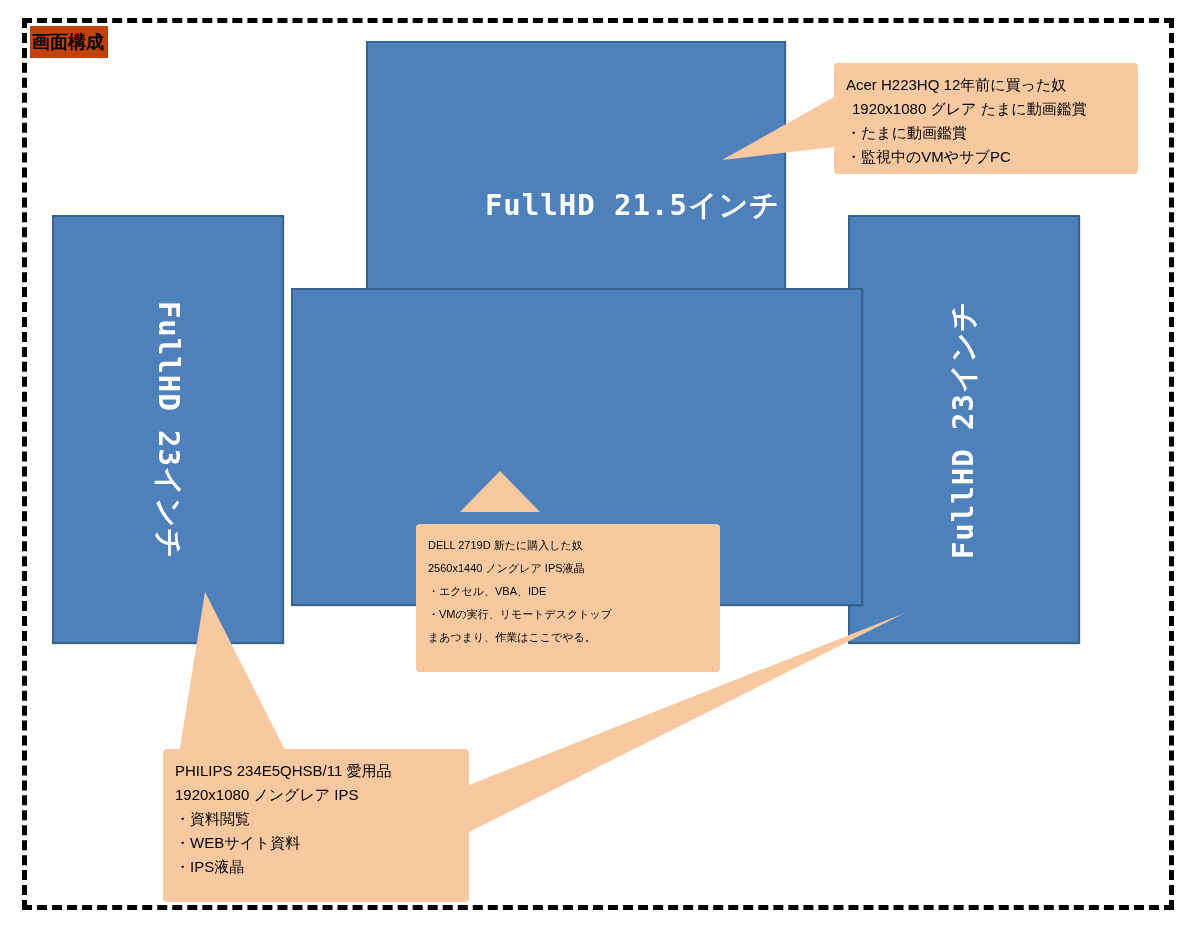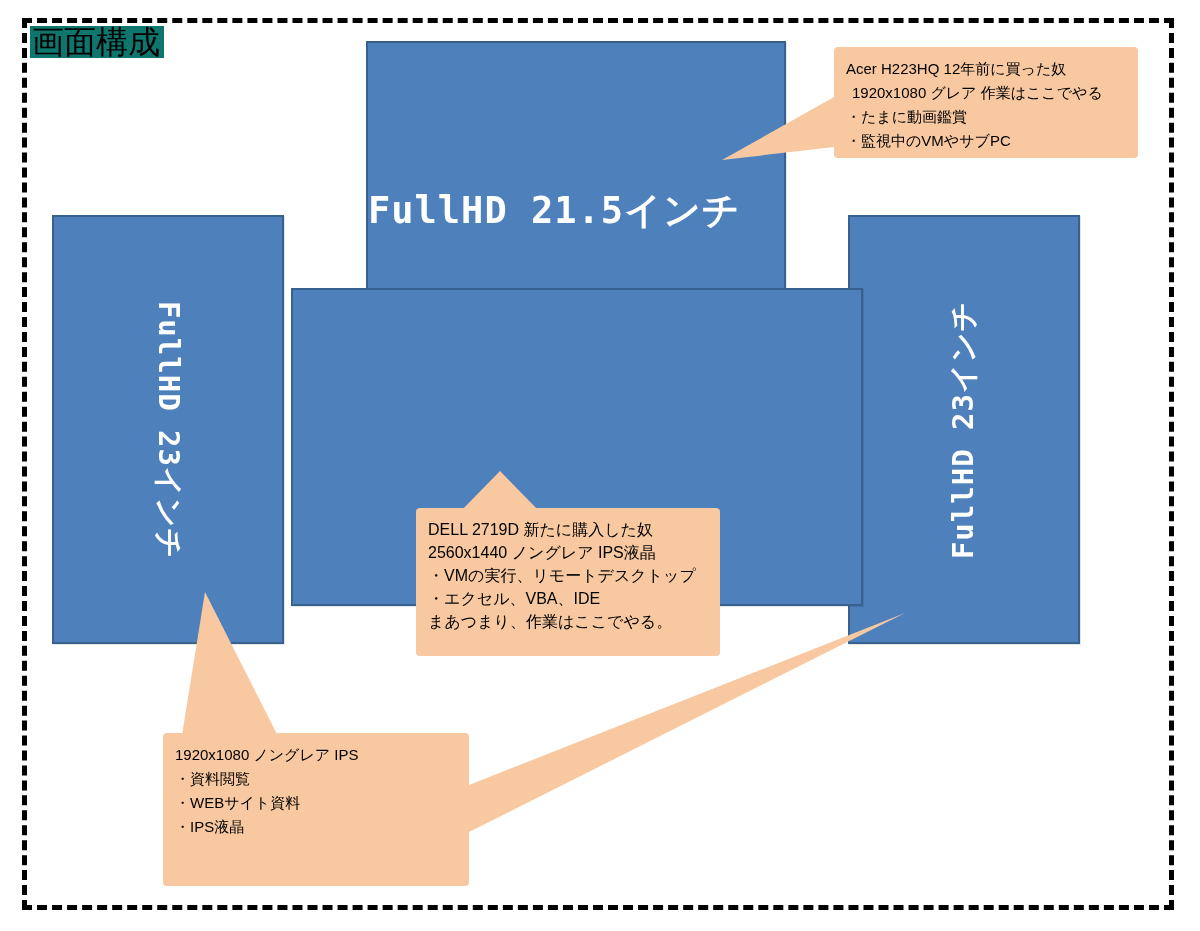--- a/index.html
+++ b/index.html
@@ -27,26 +27,27 @@
     height: 892px;
     border: 5px dashed #000000;
     box-sizing: border-box;
   }
 
   
   .page-title {
     position: absolute;
     left: 30px;
     top: 26px;
-    font-size: 32px;
+    font-size: 18px;
     line-height: 32px;
     color: #000000;
-    background: #0f766e;
+    background: #c2410c;
     padding: 0 4px 0 2px;
     white-space: nowrap;
+    font-weight: bold;
   }
 
   
   .monitor {
     position: absolute;
     background: #4E80BC;
     border: 2px solid #37618E;
     box-sizing: border-box;
     box-shadow: 1px 1px 0 rgba(0,0,0,0.10);
   }
@@ -56,22 +57,22 @@
     font-family: "DejaVu Sans Mono", monospace;
     font-weight: bold;
     white-space: nowrap;
     letter-spacing: 1px;
   }
 
   
   #mon-top      { left: 366px; top: 41px;  width: 420px; height: 249px; }
   #mon-top .label {
     left: 0; right: 4px; top: 143px;
-    text-align: left;
-    font-size: 37px;
+    text-align: right;
+    font-size: 29px;
   }
 
   
   #mon-center   { left: 291px; top: 288px; width: 572px; height: 318px; }
   #mon-center .label {
     left: 0; right: 0; top: 419px;
     text-align: center;
     font-size: 29px;
   }
 
@@ -100,32 +101,33 @@
   }
 
   
   .callout {
     position: absolute;
     background: #F8C8A0;
     border-radius: 4px;
     box-sizing: border-box;
     padding: 10px 12px 12px 12px;
     color: #000000;
+    margin-top: 16px;
   }
   .callout .line {
     white-space: nowrap;
     color: #000000;
   }
 
   #callout-acer   { left: 834px; top: 47px;  width: 304px; height: 111px; }
   #callout-acer .line { font-size: 15px; line-height: 24px; }
   #callout-acer .indent { padding-left: 6px; }
 
   #callout-dell   { left: 416px; top: 508px; width: 304px; height: 148px; }
-  #callout-dell .line { font-size: 16px; line-height: 23px; }
+  #callout-dell .line { font-size: 11px; line-height: 23px; }
 
   #callout-philips{ left: 163px; top: 733px; width: 306px; height: 153px; }
   #callout-philips .line { font-size: 15px; line-height: 24px; }
 </style>
 </head>
 <body>
 
 <div id="canvas">
 
   <div class="frame"></div>
@@ -154,33 +156,34 @@
 
     <polygon points="460,512 500,471 540,512" fill="#F8C8A0"></polygon>
 
     <polygon points="205,592 290,760 178,760" fill="#F8C8A0"></polygon>
 
     <polygon points="905,613 469,785 469,783 469,832" fill="#F8C8A0"></polygon>
   </svg>
 
   <div class="callout" id="callout-acer">
     <div class="line">Acer H223HQ  12年前に買った奴</div>
-    <div class="line indent">1920x1080 グレア 作業はここでやる</div>
+    <div class="line indent">1920x1080 グレア たまに動画鑑賞</div>
     <div class="line">・たまに動画鑑賞</div>
     <div class="line">・監視中のVMやサブPC</div>
   </div>
 
   <div class="callout" id="callout-dell">
     <div class="line">DELL 2719D 新たに購入した奴</div>
     <div class="line">2560x1440 ノングレア IPS液晶</div>
+    <div class="line">・エクセル、VBA、IDE</div>
     <div class="line">・VMの実行、リモートデスクトップ</div>
-    <div class="line">・エクセル、VBA、IDE</div>
     <div class="line">まあつまり、作業はここでやる。</div>
   </div>
 
   <div class="callout" id="callout-philips">
+    <div class="line">PHILIPS 234E5QHSB/11 愛用品</div>
     <div class="line">1920x1080 ノングレア IPS</div>
     <div class="line">・資料閲覧</div>
     <div class="line">・WEBサイト資料</div>
     <div class="line">・IPS液晶</div>
   </div>
 
 </div>
 
 </body></html>

